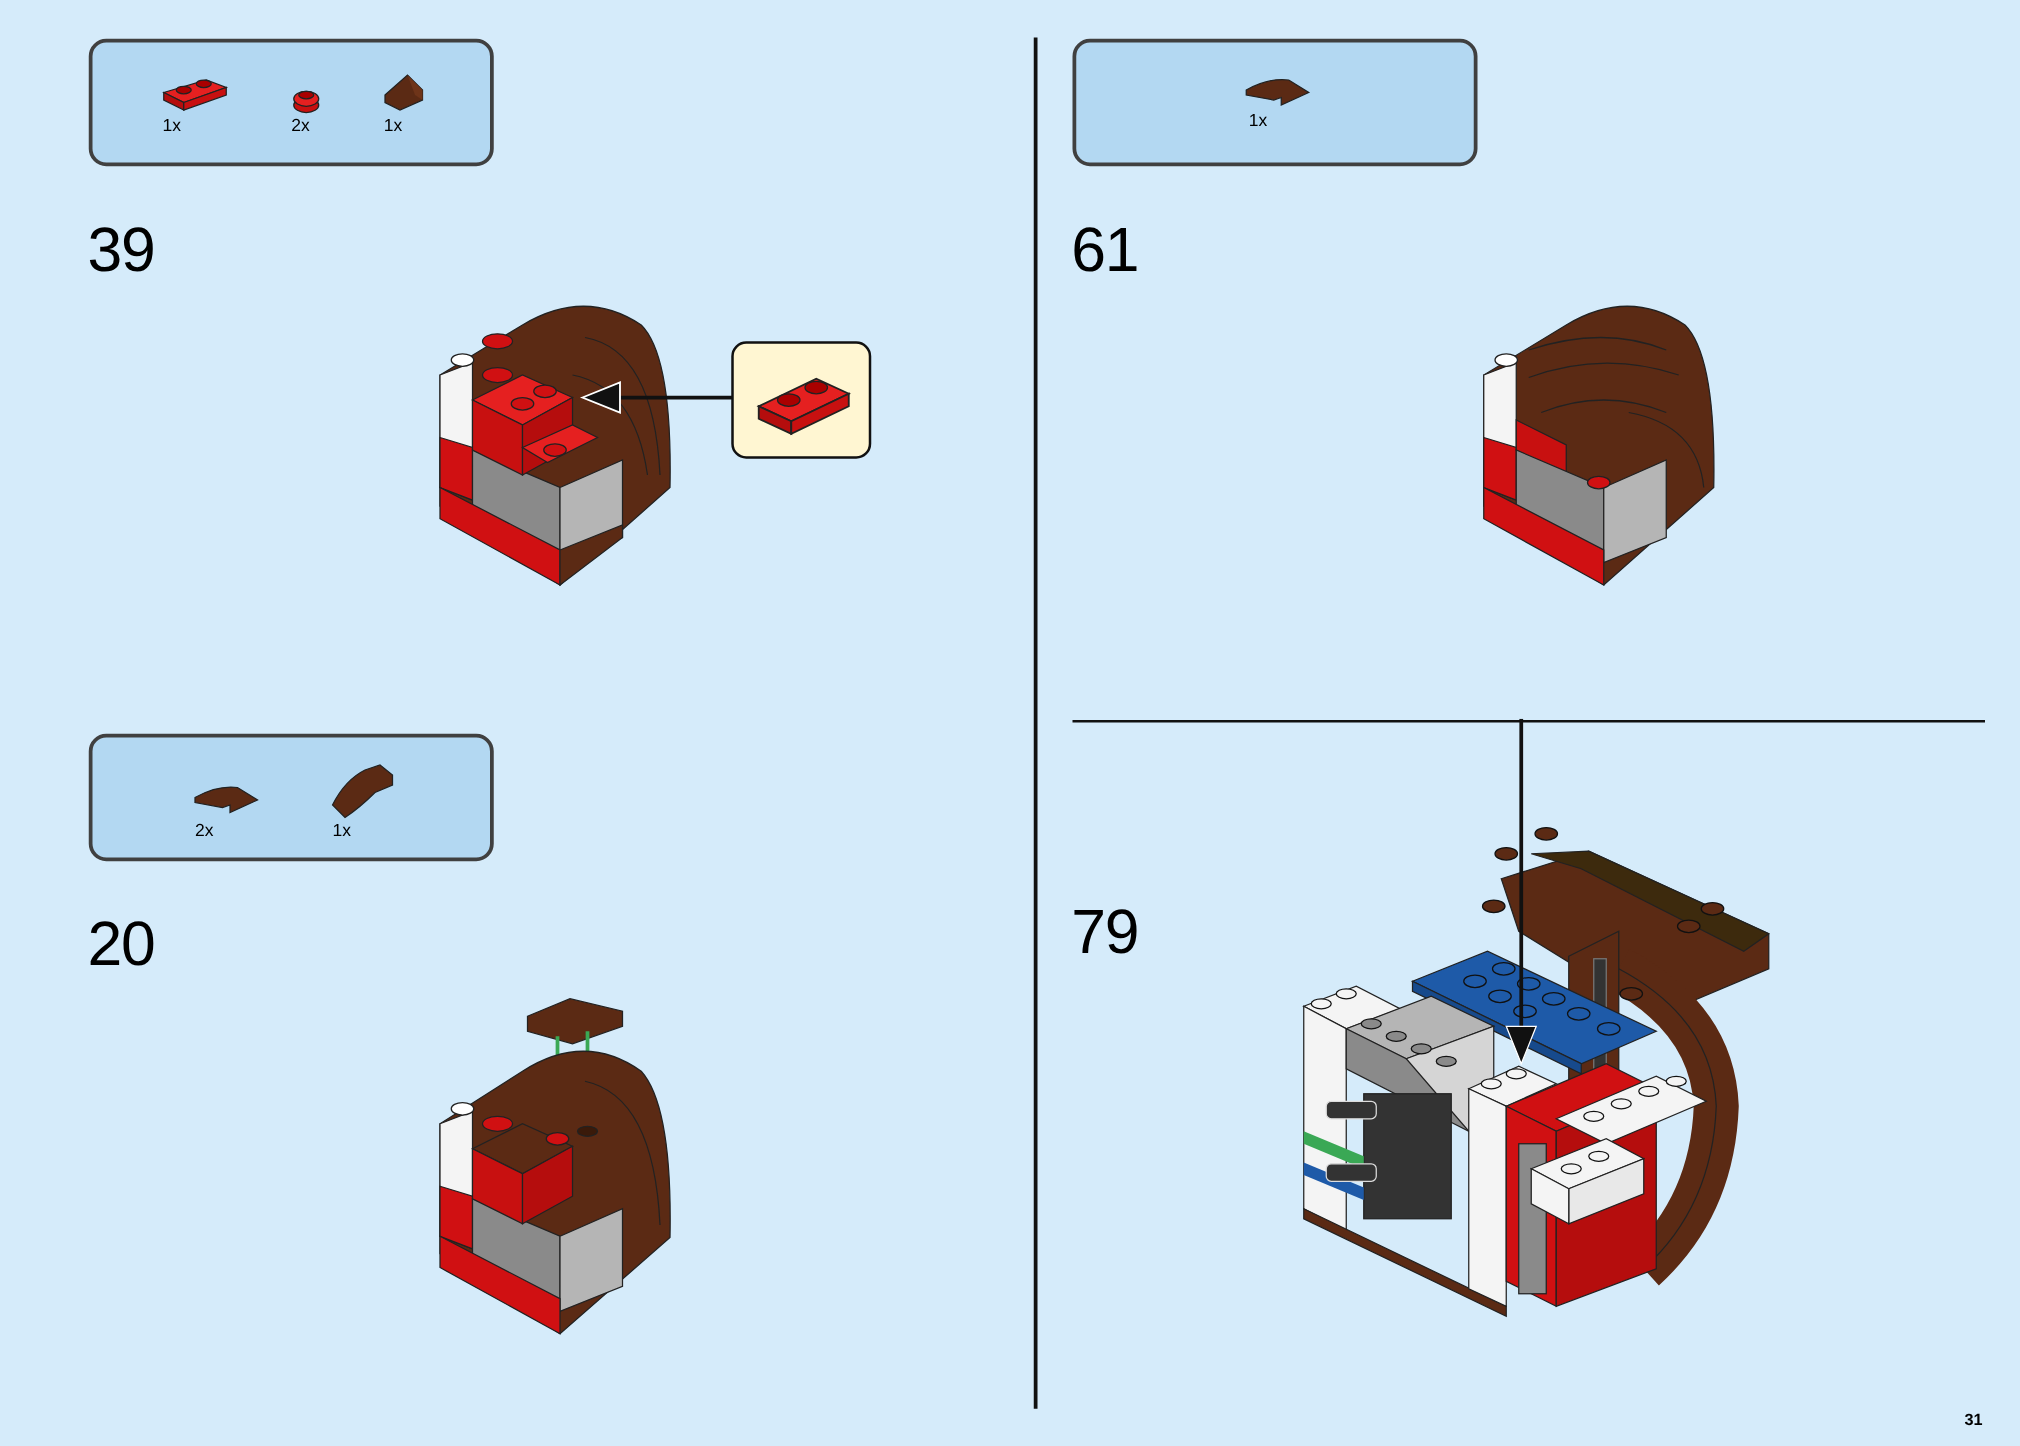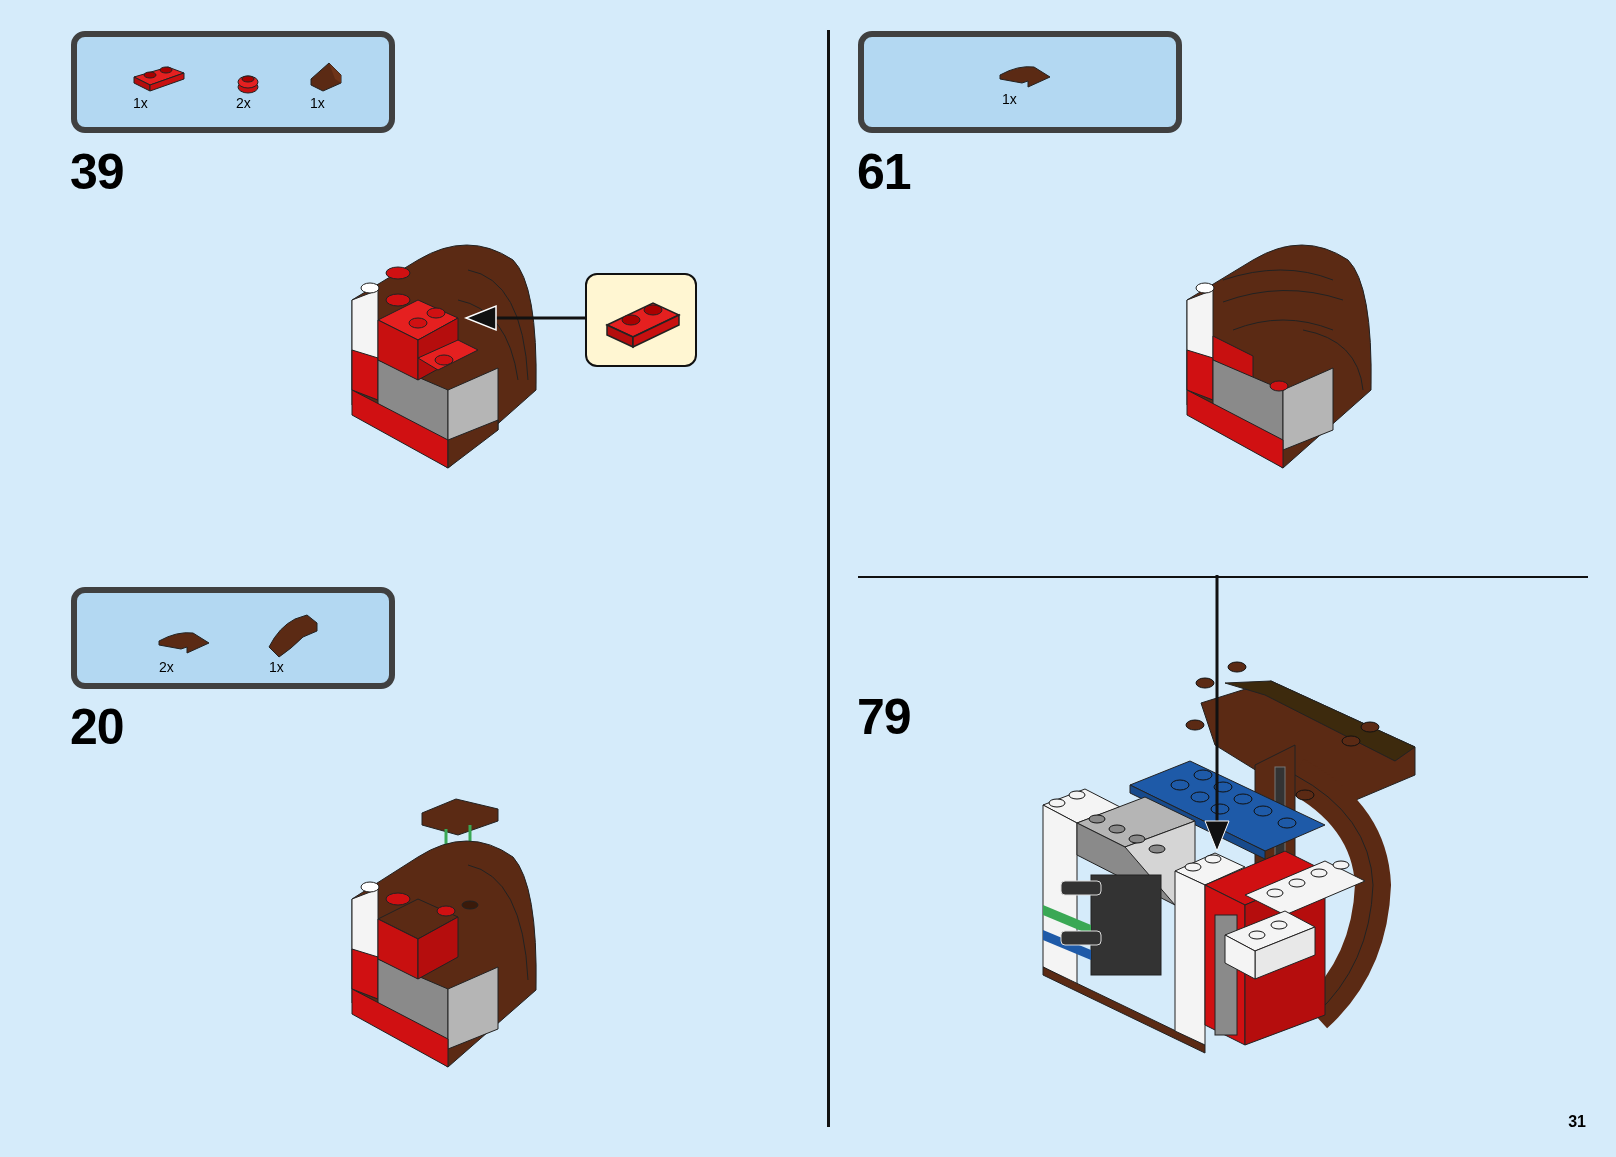--- a/index.html
+++ b/index.html
@@ -2,29 +2,29 @@
 <html><head>
 <meta charset="utf-8">
 <style>
   html, body { margin:0; padding:0; }
   body {
     width:1616px; height:1157px; position:relative; overflow:hidden;
     background:#d5ebfa;
     font-family:"Liberation Sans", sans-serif; color:#000;
   }
   .parts-box {
-    position:absolute; background:#b3d8f2; border:6px solid #404040;
+    position:absolute; background:#b3d8f2; border:3px solid #404040;
     border-radius:14px; box-sizing:border-box;
   }
   .part { position:absolute; }
   .part-qty { position:absolute; font-size:14px; }
-  .step-num { position:absolute; font-weight:bold; font-size:50px; letter-spacing:-1px; }
+  .step-num { position:absolute; font-weight:normal; font-size:50px; letter-spacing:-1px;margin-top:28px; }
   .divider-v { position:absolute; left:827px; top:30px; width:3px; height:1097px; background:#111; }
   .divider-h { position:absolute; left:858px; top:576px; width:730px; height:2px; background:#111; }
-  .page-num { position:absolute; right:30px; bottom:26px; font-weight:bold; font-size:16px; }
+  .page-num { position:absolute; right:30px; bottom:14px; font-weight:bold; font-size:13px; }
   .model { position:absolute; }
   .callout {
     position:absolute; background:#fff6d2; border:2px solid #111; border-radius:12px; box-sizing:border-box;
   }
 </style>
 </head>
 <body>
 
 <div class="divider-v"></div>
 <div class="divider-h"></div>

